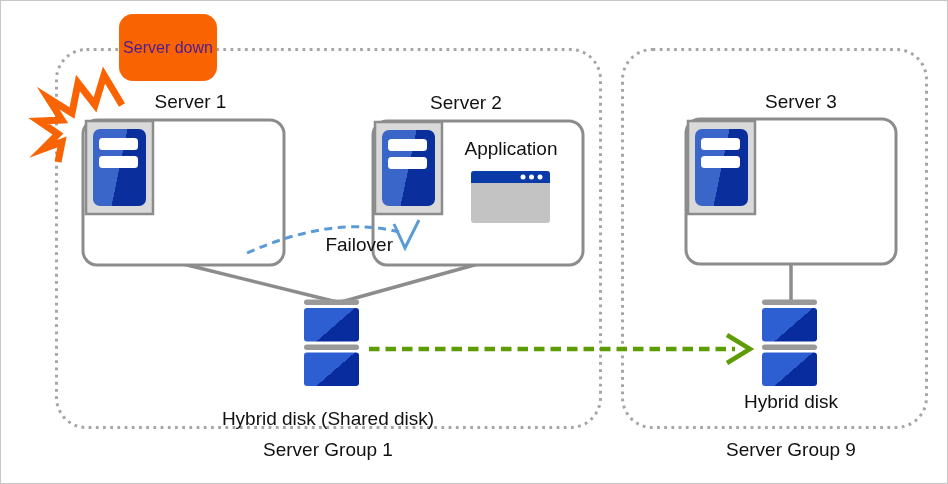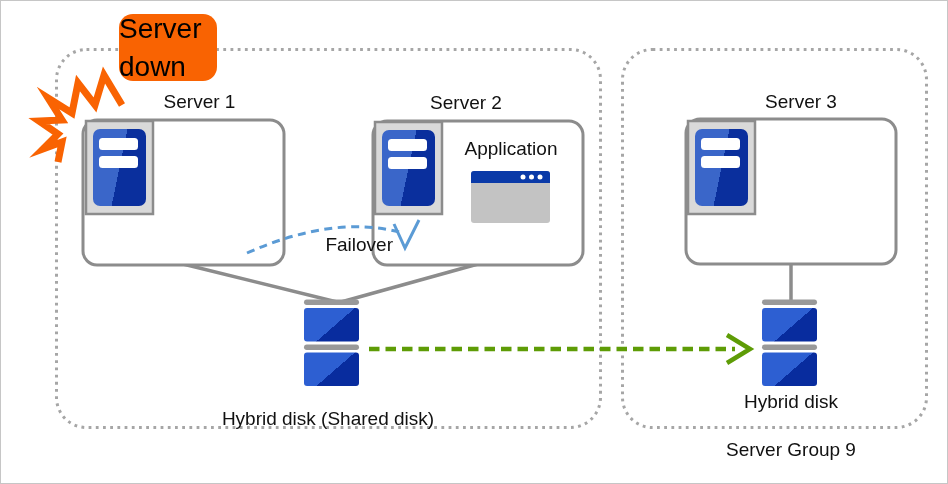--- a/index.html
+++ b/index.html
@@ -19,22 +19,22 @@
     text-align:center;
     white-space:nowrap;
   }
   .lbl-wrapok{white-space:normal;}
   #server-down-badge{
     position:absolute;
     left:118px;top:13px;
     width:98px;height:67px;
     background:#f96302;
     border-radius:14px;
-    color:#000000;
-    font-size:28px;
+    color:#4c1d95;
+    font-size:16px;
     line-height:1.35;
     display:flex;align-items:center;justify-content:center;
     text-align:left;
   }
 </style>
 </head>
 <body>
 
 <div id="canvas">
 
@@ -117,22 +117,23 @@
       <polyline points="726,334 749,348 726,362" fill="none" stroke="#5e9c06" stroke-width="4.5"></polyline>
     </g>
 
     <polyline points="121,104 103,74 94,104 77,82 71,112 47,97 61,119 38,120 57,133 42,148 61,141 57,161" fill="none" stroke="#f96302" stroke-width="7" stroke-miterlimit="8"></polyline>
   </svg>
 
   <div id="server-down-badge">
     <span class="lbl-wrapok">Server down</span>
   </div>
 
-  <div class="lbl" style="left:98px;top:90px;width:201px;">Server 1</div>
+  <div class="lbl" style="left:89px;top:90px;width:201px;">Server 1</div>
   <div class="lbl" style="left:360px;top:91px;width:210px;">Server 2</div>
   <div class="lbl" style="left:695px;top:90px;width:210px;">Server 3</div>
   <div class="lbl" style="left:430px;top:137px;width:160px;">Application</div>
   <div class="lbl" style="left:272px;top:233px;width:120px;text-align:right;">Failover</div>
   <div class="lbl" style="left:127px;top:407px;width:400px;">Hybrid disk (Shared disk)</div>
   <div class="lbl" style="left:690px;top:390px;width:200px;">Hybrid disk</div>
+  <div class="lbl" style="left:107px;top:438px;width:440px;">Server Group 1</div>
   <div class="lbl" style="left:670px;top:438px;width:240px;">Server Group 9</div>
 
 </div>
 
 </body></html>

